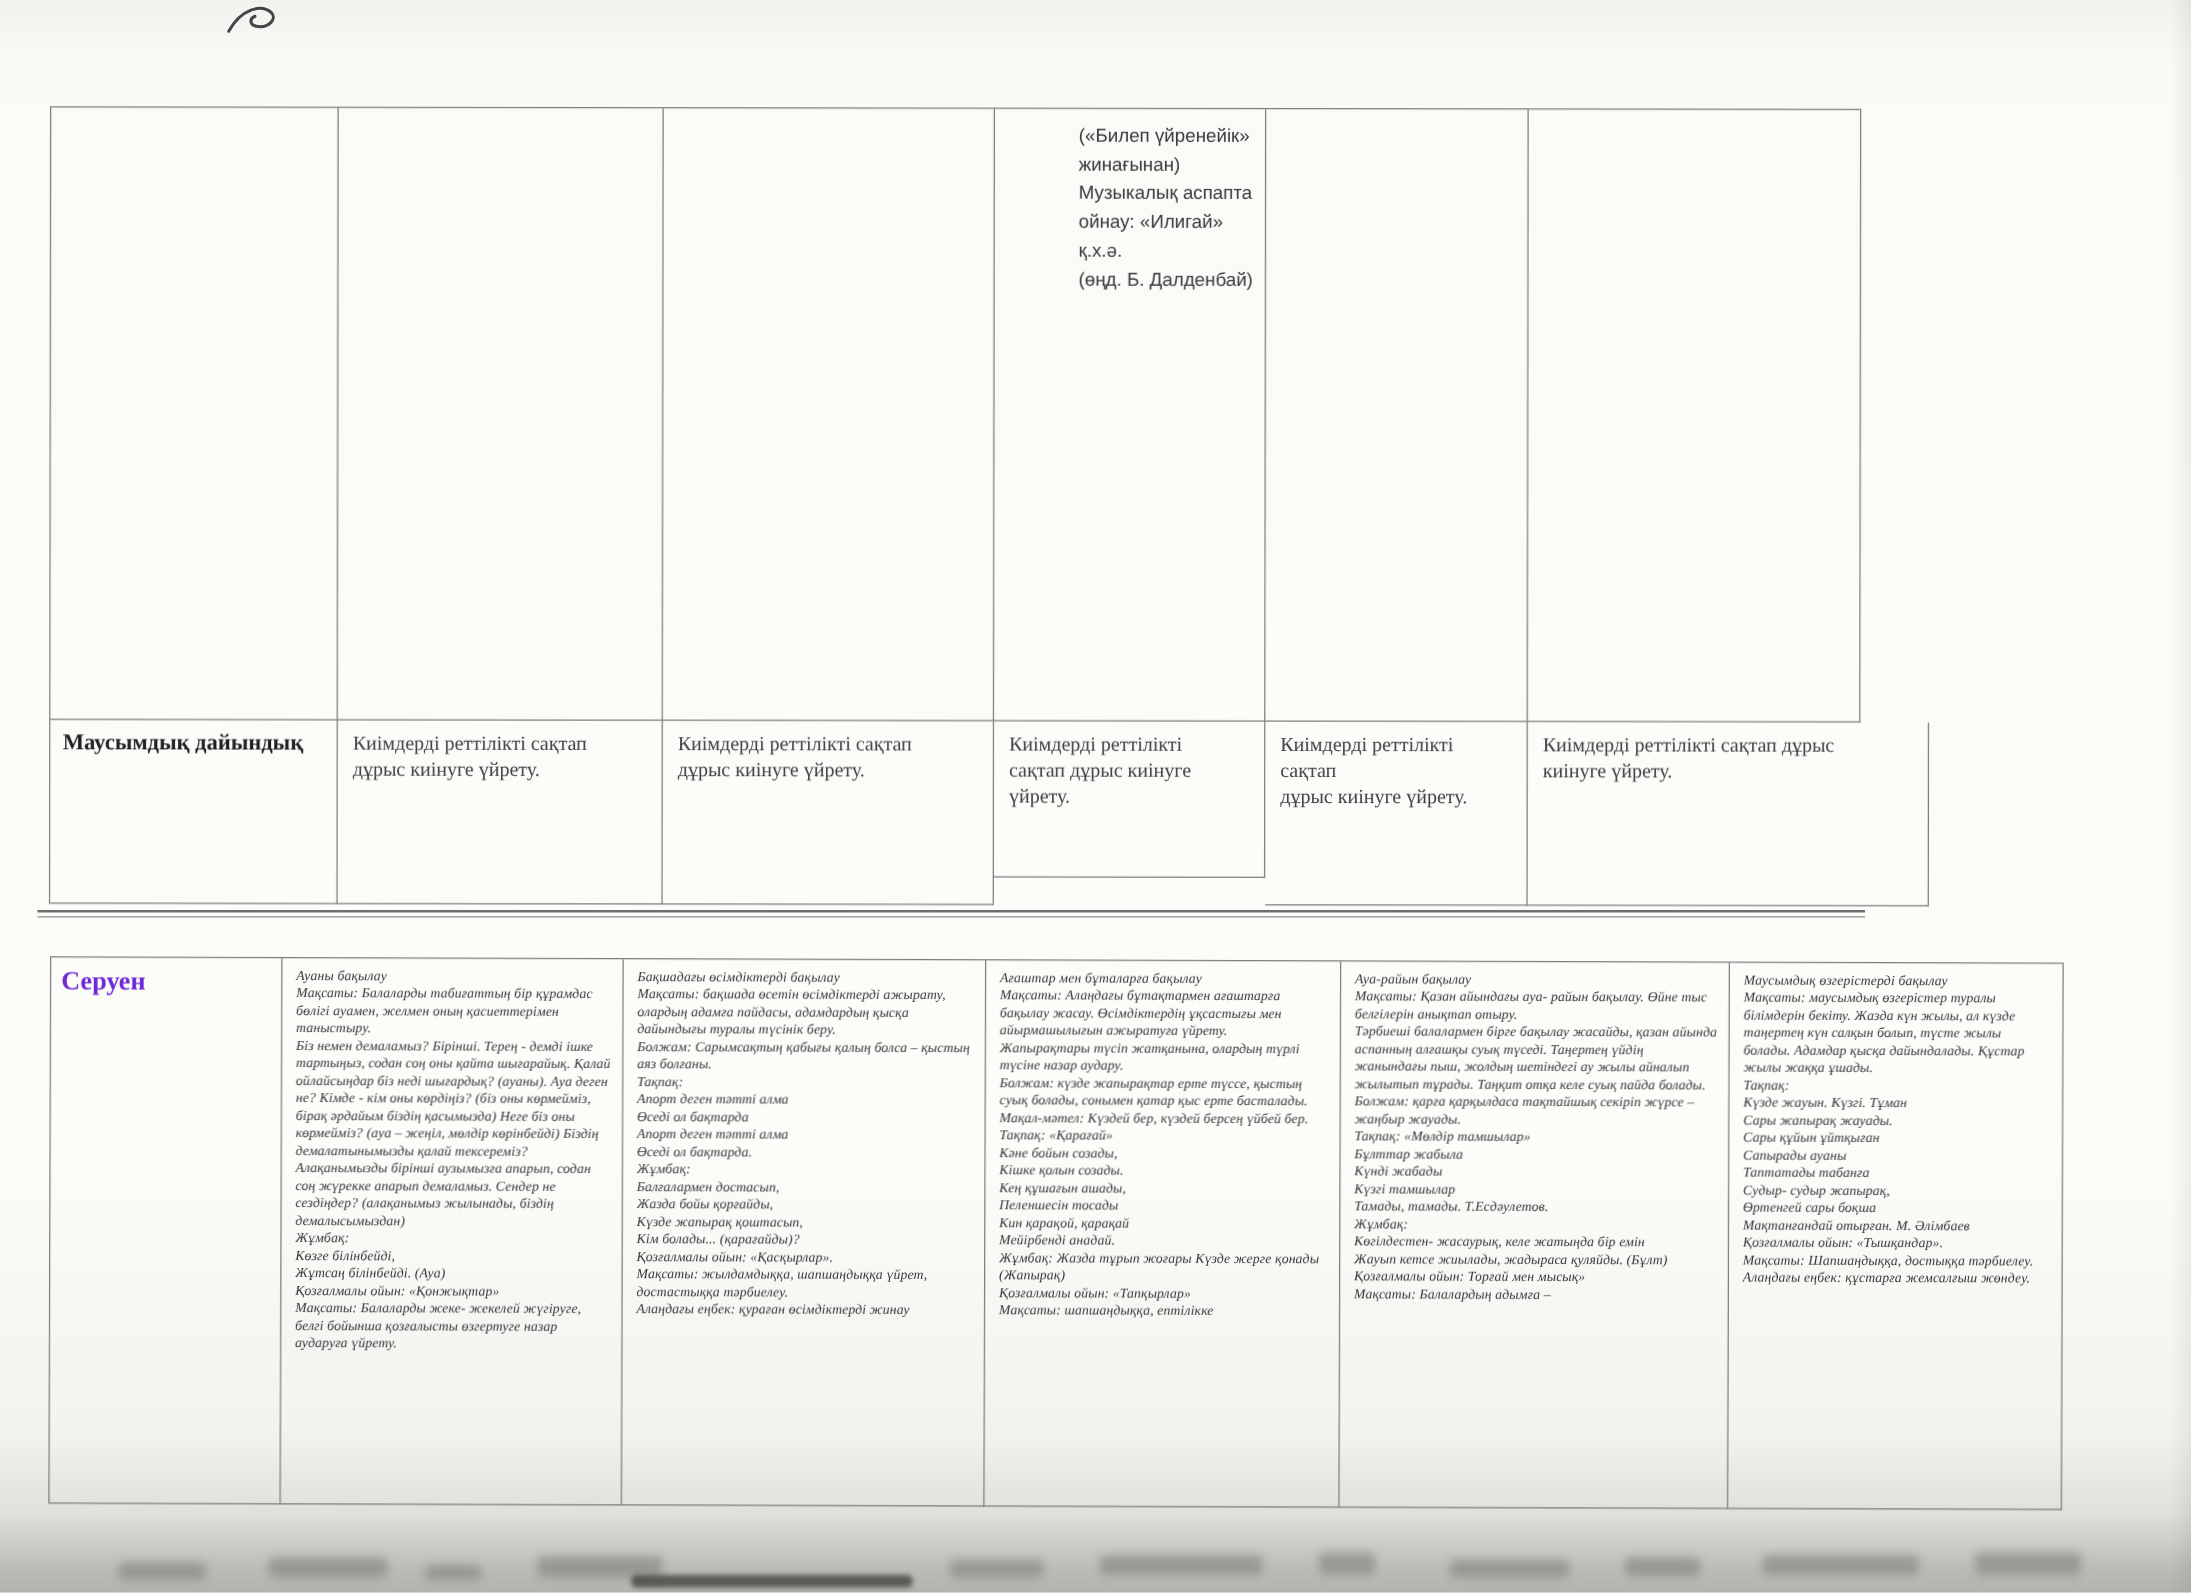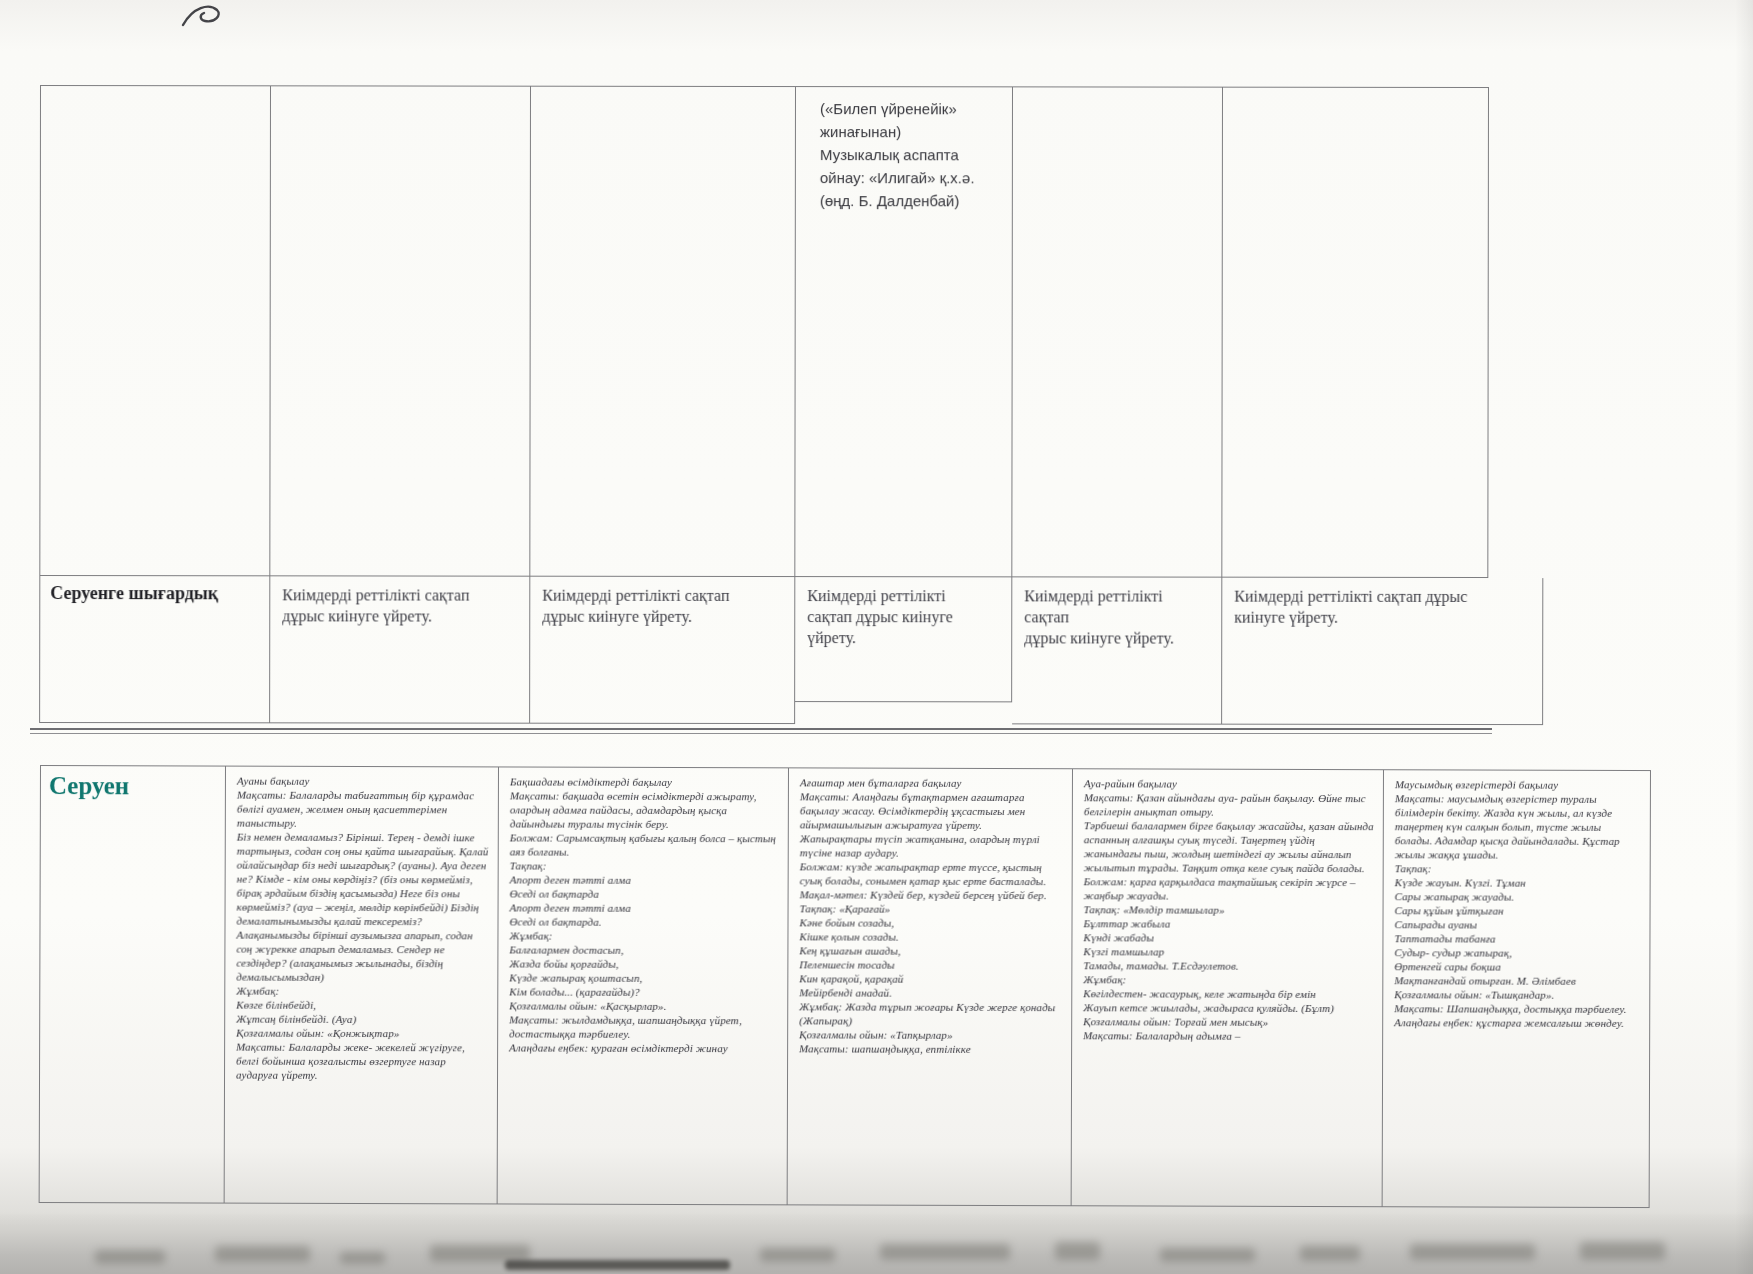--- a/index.html
+++ b/index.html
@@ -7,26 +7,26 @@
     width:1753px;height:1274px;position:relative;overflow:hidden;
     background:linear-gradient(180deg,#f2f1ee 0%,#fafaf7 4%,#fcfcf9 72%,#f3f2ef 90%,#dddcd8 96%,#c9c8c4 100%);
     font-family:"Liberation Serif", serif;
   }
   .sheet{position:absolute;inset:0;}
   
   .tbl{position:absolute;border-left:1px solid #7d7d80;border-top:1px solid #7d7d80;
        filter:blur(0.3px);}
   .cell{position:absolute;border-right:1px solid #7d7d80;border-bottom:1px solid #7d7d80;
         box-sizing:border-box;color:#3a3a42;}
-  .toprow-cell{background:transparent;}
+  .toprow-cell{background:transparent;padding-left:43px;}
   .music{font-family:"Liberation Sans", sans-serif;font-size:15px;line-height:23px;
          padding:10px 6px 0 24px;color:#38383e;white-space:pre-line;}
   .prep-header{font-size:18px;font-weight:bold;color:#1f1f24;padding:7px 10px;}
   .prep-text{font-size:16px;line-height:21px;padding:8px 12px;white-space:pre-line;color:#3e3e46;}
-  .walk-header{font-size:25px;font-weight:bold;color:#0f766e;padding:6px 8px;}
+  .walk-header{font-size:21px;font-weight:bold;color:#6d28d9;padding:6px 8px;}
   .walk-text{font-size:11px;line-height:14px;font-style:italic;padding:7px 9px 4px 11px;
              white-space:pre-line;color:#33333b;letter-spacing:.1px;}
   
   .dbl-line{position:absolute;left:30px;top:728px;width:1462px;height:0;
             border-top:2px solid #6e6e72;filter:blur(0.4px);}
   .dbl-line2{position:absolute;left:30px;top:733px;width:1462px;height:0;
              border-top:1px solid #8f8f92;filter:blur(0.5px);}
   
   .scribble{position:absolute;left:175px;top:1px;}
   
@@ -55,21 +55,21 @@
       <div class="music">(«Билеп үйренейік»
 жинағынан)
 Музыкалық аспапта
 ойнау: «Илигай» қ.х.ә.
 (өңд. Б. Далденбай)</div>
     </div>
     <div class="cell toprow-cell" style="left:972px;top:0;width:210px;height:490px;"></div>
     <div class="cell toprow-cell" style="left:1182px;top:0;width:266px;height:490px;"></div>
 
     <div class="cell" style="left:0;top:490px;width:230px;height:147px;">
-      <div class="prep-header">Серуенге шығардық</div>
+      <div class="prep-header">Маусымдық дайындық</div>
     </div>
     <div class="cell" style="left:230px;top:490px;width:260px;height:147px;">
       <div class="prep-text">Киімдерді реттілікті сақтап
 дұрыс киінуге үйрету.</div>
     </div>
     <div class="cell" style="left:490px;top:490px;width:265px;height:147px;">
       <div class="prep-text">Киімдерді реттілікті сақтап
 дұрыс киінуге үйрету.</div>
     </div>
     <div class="cell" style="left:755px;top:490px;width:217px;height:125px;">

